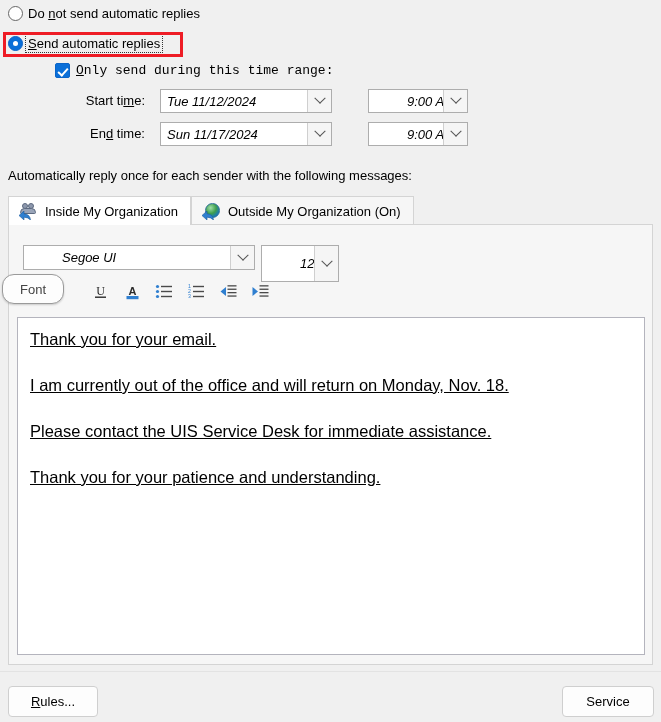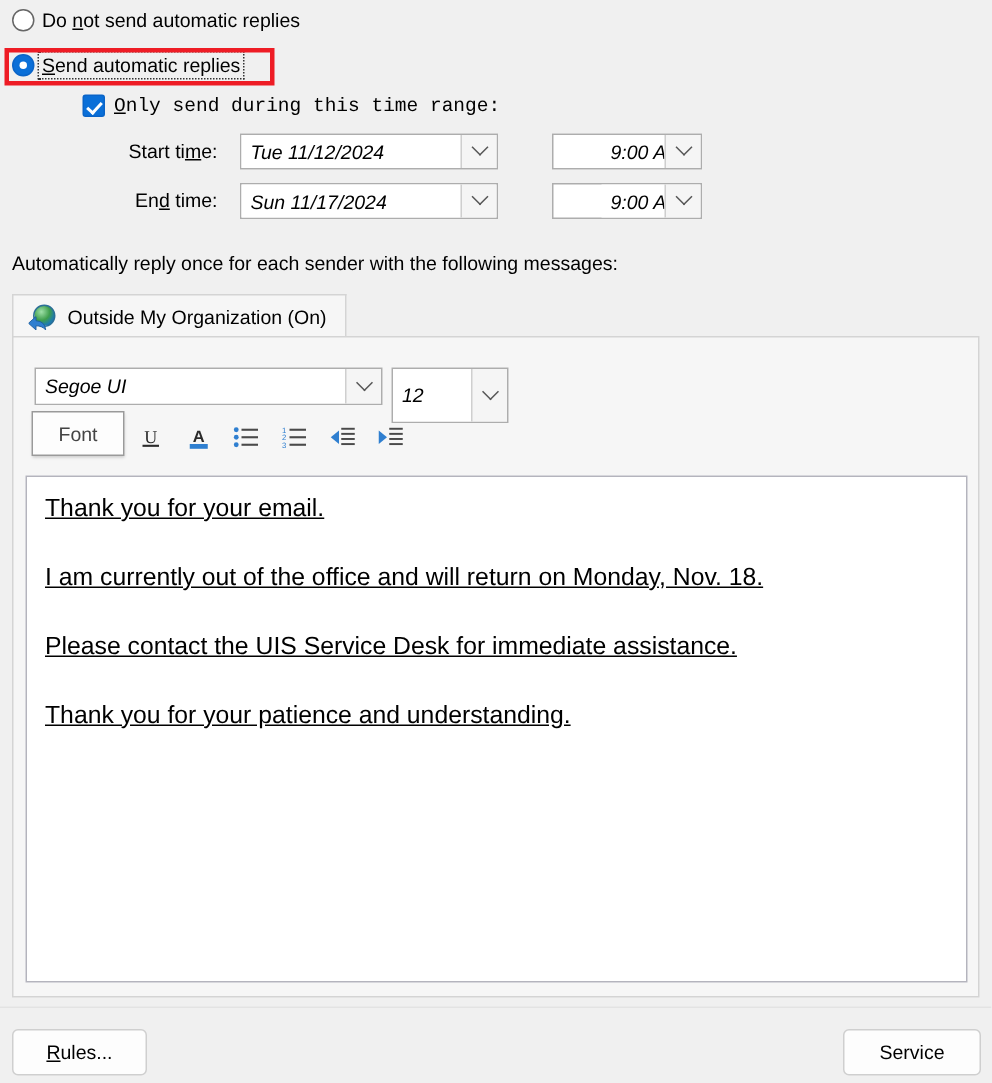--- a/index.html
+++ b/index.html
@@ -236,45 +236,45 @@
   #fontname {
     position: absolute;
     left: 14px; top: 20px;
     width: 232px; height: 25px;
   }
   #fontsize {
     position: absolute;
     left: 252px; top: 20px;
     width: 78px; height: 37px;
   }
-  .combo.inpanel { position: absolute; left: 0; top: 0; width: 100%; height: 100%; }
+  .combo.inpanel { position: absolute; left: 0; top: 0; width: 100%; height: 100%; padding-left: 32px; }
 
   
   #toolbar {
     position: absolute;
     left: 14px; top: 53px;
     height: 26px;
     display: flex;
     align-items: center;
     gap: 6px;
   }
   .tbtn {
     width: 26px; height: 26px;
     display: flex; align-items: center; justify-content: center;
     position: relative;
   }
 
   
   #font-tooltip {
     position: absolute;
-    left: 21px; top: 274px;
+    left: 2px; top: 274px;
     width: 62px; height: 30px;
     background: #fdfdfd;
     border: 1px solid #9a9a9a;
-    border-radius: 0;
+    border-radius: 12px;
     display: flex; align-items: center; justify-content: center;
     font-size: 13px;
     color: #444;
     box-shadow: 0 1px 2px rgba(0,0,0,.18);
     z-index: 20;
   }
 
   
   #bodybox {
     position: absolute;
@@ -368,20 +368,31 @@
       <span class="field">9:00 AM</span>
       <span class="arrow">
           <span class="chev"></span>
         </span>
     </span>
   </div>
 
   <div id="instruction">Automatically reply once for each sender with the following messages:</div>
 
   <div id="tabstrip">
+    <div class="tab active">
+      <span class="icon-people">
+        <span class="h1"></span>
+          <span class="h2"></span>
+          <span class="b1"></span>
+        <svg class="icon-arrow-blue" viewBox="0 0 12 9">
+          <path d="M5 0 L0 4.5 L5 9 L5 6.2 Q9 6.2 11.5 9 Q11 3.2 5 2.8 Z" fill="#2f7fd0" stroke="#1d5c9c" stroke-width=".6"></path>
+        </svg>
+      </span>
+      <span>Inside My Organization</span>
+    </div>
     <div class="tab inactive">
       <span class="icon-globe">
         <span class="ball"></span>
         <svg class="icon-arrow-blue" viewBox="0 0 12 9">
           <path d="M5 0 L0 4.5 L5 9 L5 6.2 Q9 6.2 11.5 9 Q11 3.2 5 2.8 Z" fill="#2f7fd0" stroke="#1d5c9c" stroke-width=".6"></path>
         </svg>
       </span>
       <span>Outside My Organization (On)</span>
     </div>
   </div>

